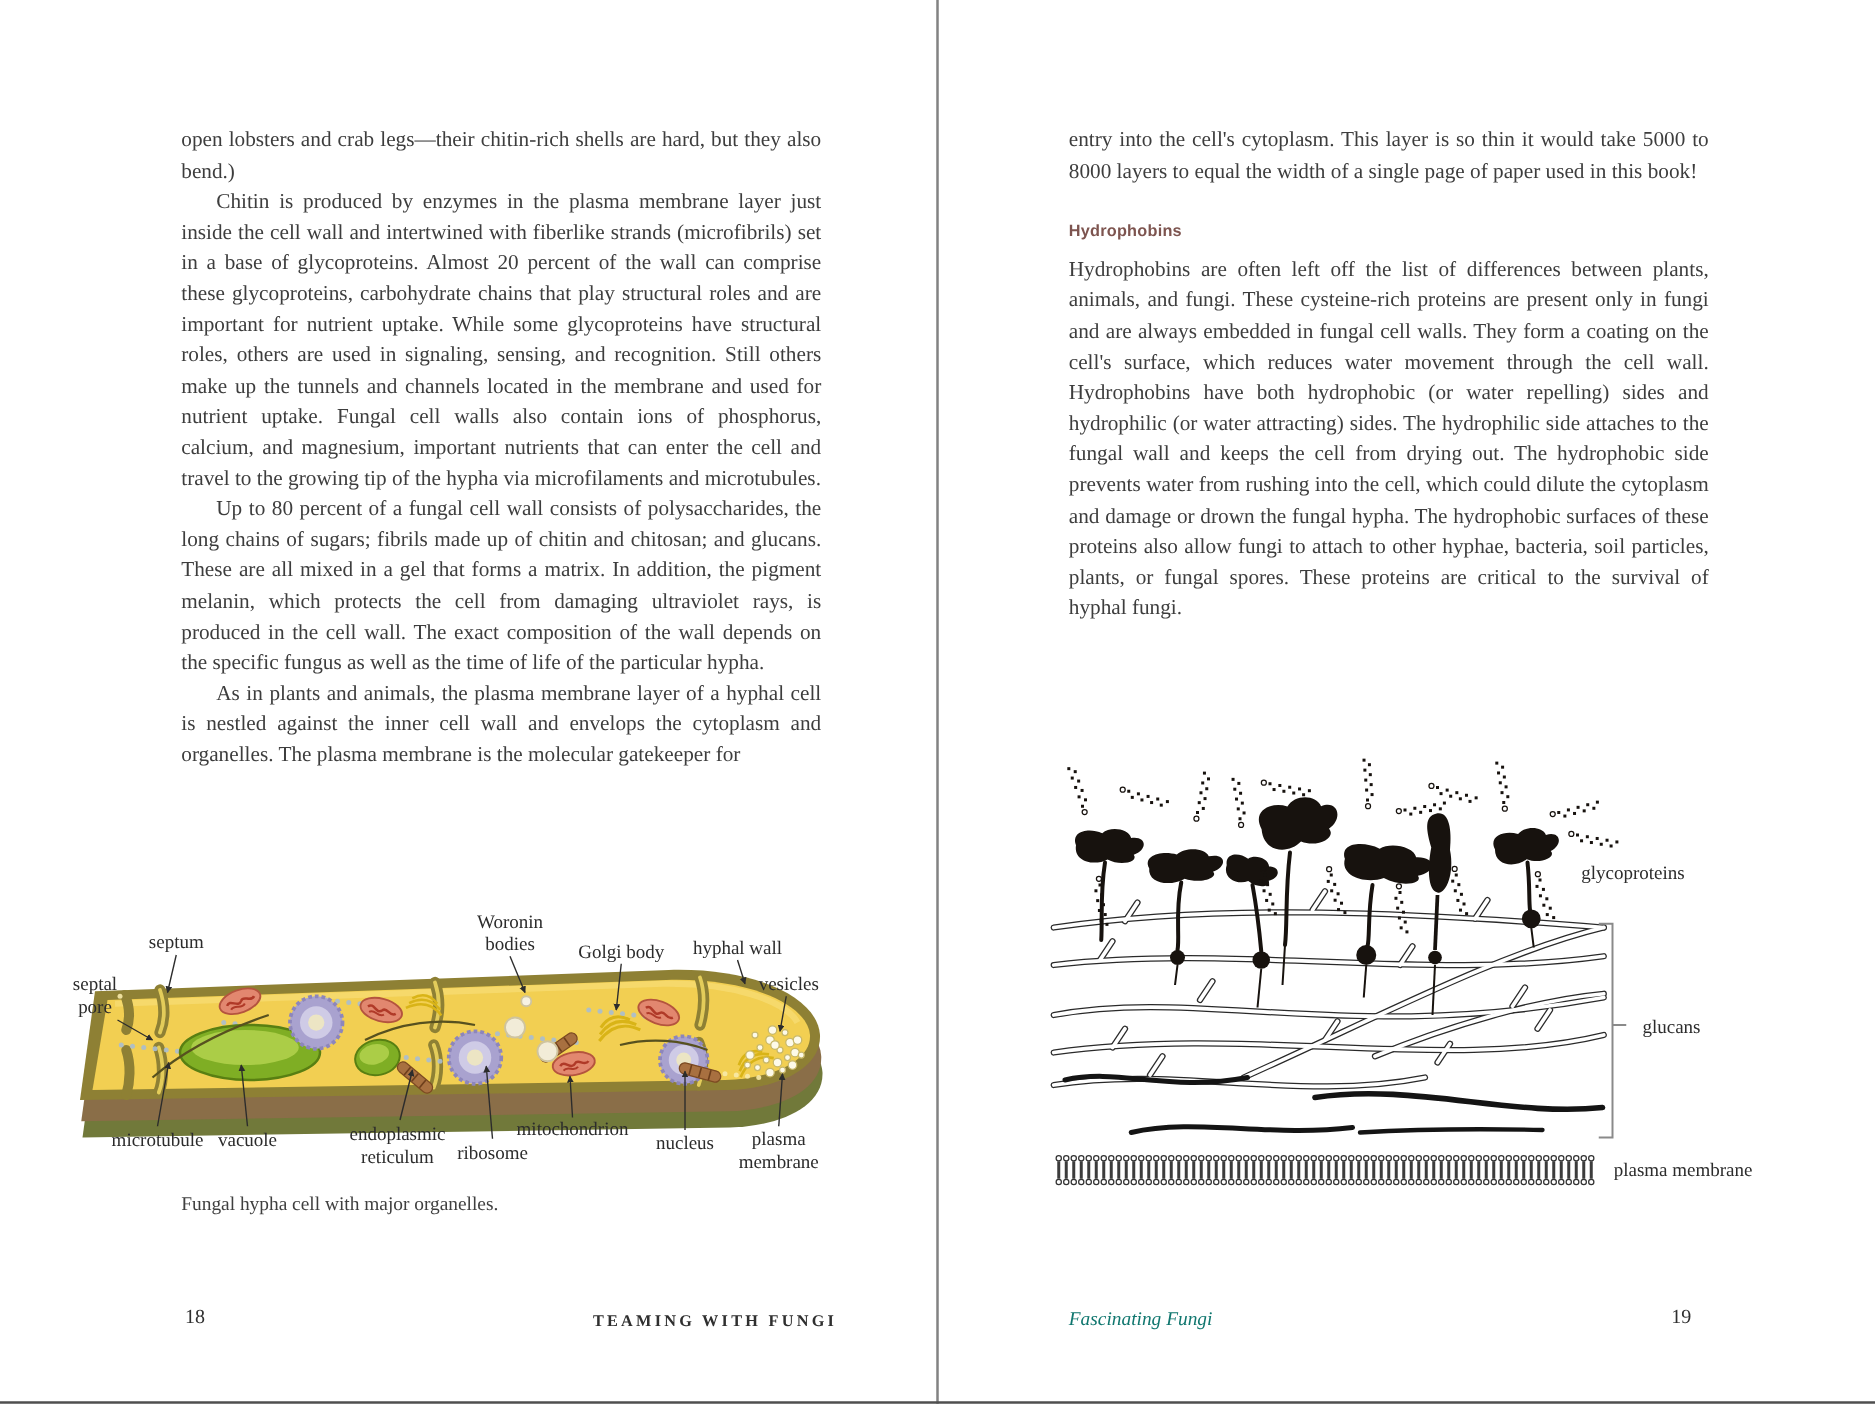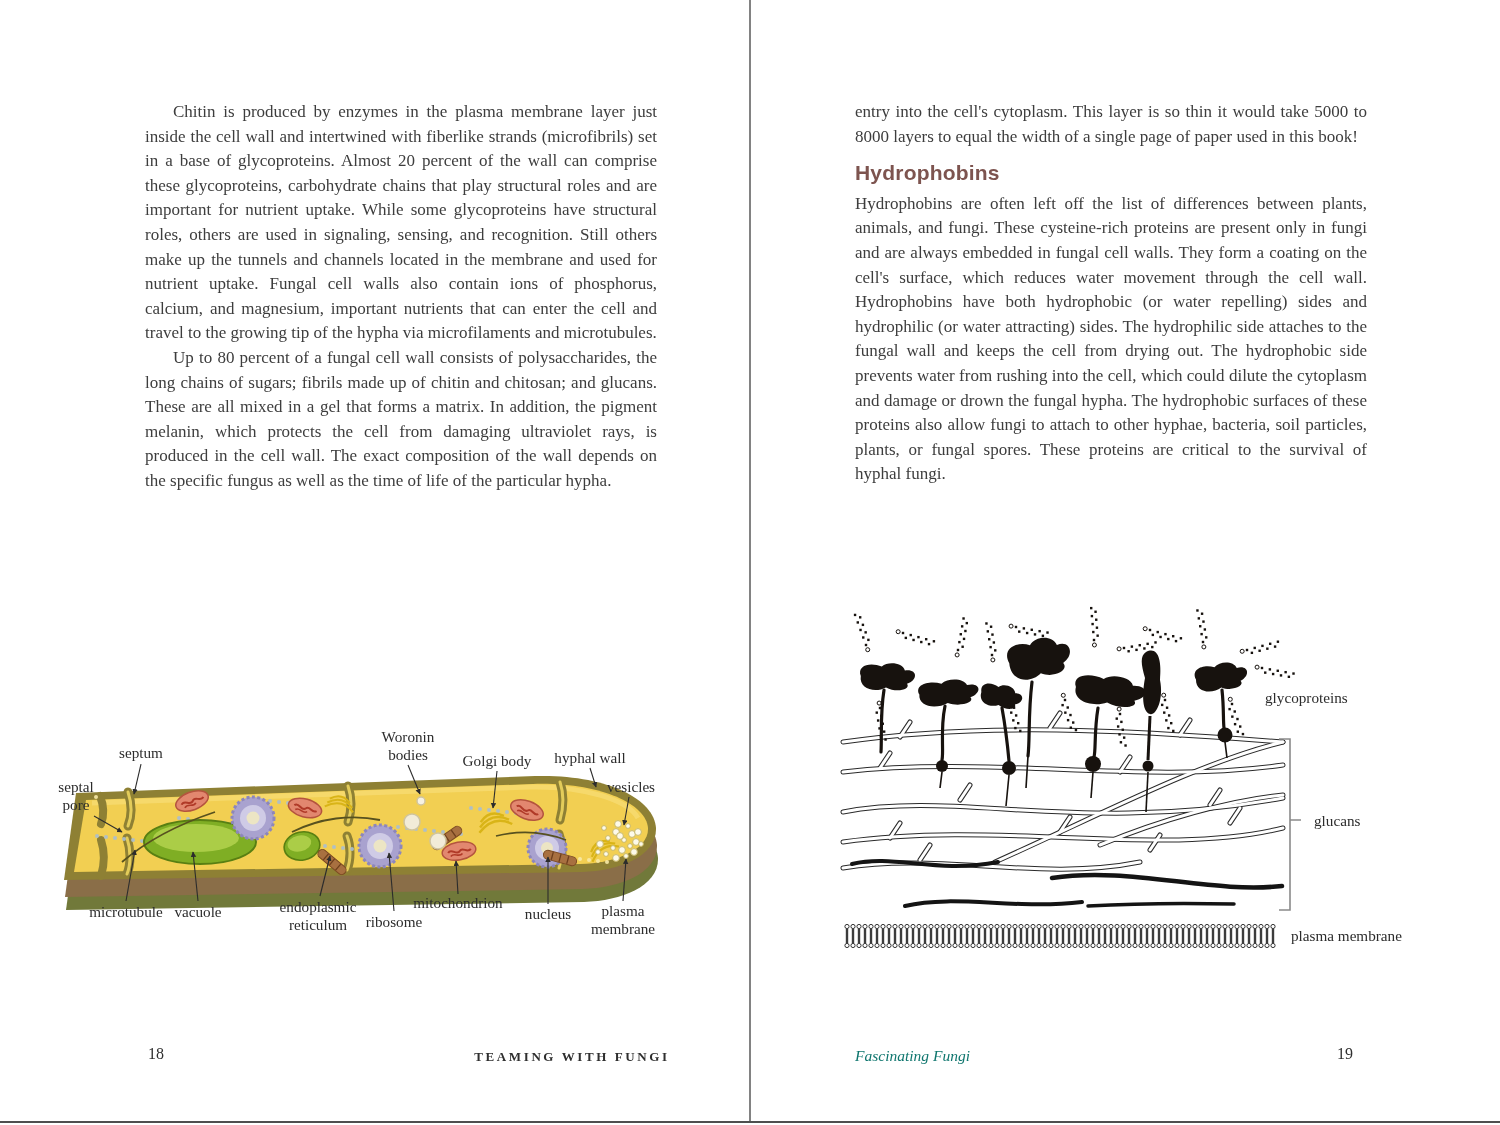--- a/index.html
+++ b/index.html
@@ -1,43 +1,45 @@
 <!DOCTYPE html>
 <html style="--c-heading: #7d544f; --c-body: #3d3d3d; --c-divider: #828282; --c-ink: #17120e; --c-cytoplasm: #f2cf52; --c-wall: #8e8034; --c-basebrown: #8a6e48; --c-baseolive: #71793a; --c-vacuole: #7fae24; --c-vacuole_light: #b3d24e; --c-nucleus: #a9a2cf; --c-nucleus_inner: #cfcbe6; --c-mito: #e2876f; --c-mito_dark: #b03a28;"><head>
 <meta charset="utf-8">
 <style>
   html,body{margin:0;padding:0;background:#e8e8e8;}
   #spread{position:relative;width:1500px;height:1125px;background:#ffffff;overflow:hidden;
           font-family:"Liberation Serif", serif;color:var(--c-body,#3d3d3d);}
   .textblock{position:absolute;width:512px;text-align:justify;font-size:17px;line-height:24.6px;}
   .textblock p{margin:0;}
   .textblock p.indent{text-indent:28px;}
-  .section-heading{font-family:"Liberation Sans", sans-serif;font-weight:bold;font-size:21px;
-                   color:var(--c-heading,#7d544f);margin:12px 0 6px 0;letter-spacing:.2px;text-align:left;}
+  .section-heading{font-family:"Liberation Sans", sans-serif;font-weight:bold;font-size:13px;
+                   color:var(--c-heading,#7d544f);margin:24px 0 6px 0;letter-spacing:.2px;text-align:left;}
   .caption{position:absolute;font-size:15.5px;color:#3f3f3f;}
   .page-number{position:absolute;font-size:16px;color:#2f2f2f;}
   .running-head-left{position:absolute;font-size:13px;letter-spacing:.2em;color:#2f2f2f;font-weight:bold;}
   .running-head-right{position:absolute;font-size:15.5px;font-style:italic;color:#0f766e;}
   .gutter{position:absolute;top:0;width:2px;height:1123px;background:var(--c-divider,#828282);}
   .bottom-edge{position:absolute;left:0;top:1121px;width:1500px;height:2px;background:#4f4f4f;}
   svg text{font-family:"Liberation Serif", serif;font-size:15.2px;fill:#2c2c2c;}
   svg .lead{stroke:#2c2c2c;stroke-width:1.1;fill:none;}
   .fiber-o{stroke:#2a2a2a;stroke-width:5;fill:none;stroke-linecap:round;}
   .fiber-i{stroke:#ffffff;stroke-width:3;fill:none;stroke-linecap:round;}
   .blackwave{stroke:#141414;fill:none;stroke-linecap:round;}
   .ink{fill:var(--c-ink,#17120e);}
 </style>
 </head>
 <body>
 
 <div id="spread">
 
   <div class="textblock" style="left:145px;top:100px;">
+    <p>open lobsters and crab legs—their chitin-rich shells are hard, but they also bend.)</p>
     <p class="indent">Chitin is produced by enzymes in the plasma membrane layer just inside the cell wall and intertwined with fiberlike strands (microfibrils) set in a base of glycoproteins. Almost 20 percent of the wall can comprise these glycoproteins, carbohydrate chains that play structural roles and are important for nutrient uptake. While some glycoproteins have structural roles, others are used in signaling, sensing, and recognition. Still others make up the tunnels and channels located in the membrane and used for nutrient uptake. Fungal cell walls also contain ions of phosphorus, calcium, and magnesium, important nutrients that can enter the cell and travel to the growing tip of the hypha via microfilaments and microtubules.</p>
     <p class="indent">Up to 80 percent of a fungal cell wall consists of polysaccharides, the long chains of sugars; fibrils made up of chitin and chitosan; and glucans. These are all mixed in a gel that forms a matrix. In addition, the pigment melanin, which protects the cell from damaging ultraviolet rays, is produced in the cell wall. The exact composition of the wall depends on the specific fungus as well as the time of life of the particular hypha.</p>
+    <p class="indent">As in plants and animals, the plasma membrane layer of a hyphal cell is nestled against the inner cell wall and envelops the cytoplasm and organelles. The plasma membrane is the molecular gatekeeper for</p>
   </div>
 
   <svg style="position:absolute;left:40px;top:715px;" width="660" height="250" viewBox="40 715 660 250">
     <defs>
       <marker id="ah" markerWidth="7" markerHeight="7" refX="4.5" refY="2.5" orient="auto">
         <path d="M0,0 L5,2.5 L0,5 Z" fill="#2c2c2c"></path>
       </marker>
     </defs>
 
     <g transform="translate(2,30)">
@@ -279,20 +281,21 @@
     <text x="198" y="917" text-anchor="middle">vacuole</text>
     <text x="318" y="912" text-anchor="middle">endoplasmic</text>
     <text x="318" y="930" text-anchor="middle">reticulum</text>
     <text x="394" y="927" text-anchor="middle">ribosome</text>
     <text x="458" y="908" text-anchor="middle">mitochondrion</text>
     <text x="548" y="919" text-anchor="middle">nucleus</text>
     <text x="623" y="916" text-anchor="middle">plasma</text>
     <text x="623" y="934" text-anchor="middle">membrane</text>
   </svg>
 
+  <div class="caption" style="left:145px;top:955px;width:520px;">Fungal hypha cell with major organelles.</div>
   <div class="page-number" style="left:148px;top:1045px;">18</div>
   <div class="running-head-left" style="left:572px;top:1049px;transform:translateX(-50%);">TEAMING WITH FUNGI</div>
 
   <div class="gutter" style="left:749px;"></div>
 
   <div class="textblock" style="left:855px;top:100px;">
     <p>entry into the cell's cytoplasm. This layer is so thin it would take 5000 to 8000 layers to equal the width of a single page of paper used in this book!</p>
     <h2 class="section-heading">Hydrophobins</h2>
     <p>Hydrophobins are often left off the list of differences between plants, animals, and fungi. These cysteine-rich proteins are present only in fungi and are always embedded in fungal cell walls. They form a coating on the cell's surface, which reduces water movement through the cell wall. Hydrophobins have both hydrophobic (or water repelling) sides and hydrophilic (or water attracting) sides. The hydrophilic side attaches to the fungal wall and keeps the cell from drying out. The hydrophobic side prevents water from rushing into the cell, which could dilute the cytoplasm and damage or drown the fungal hypha. The hydrophobic surfaces of these proteins also allow fungi to attach to other hyphae, bacteria, soil particles, plants, or fungal spores. These proteins are critical to the survival of hyphal fungi.</p>
   </div>

